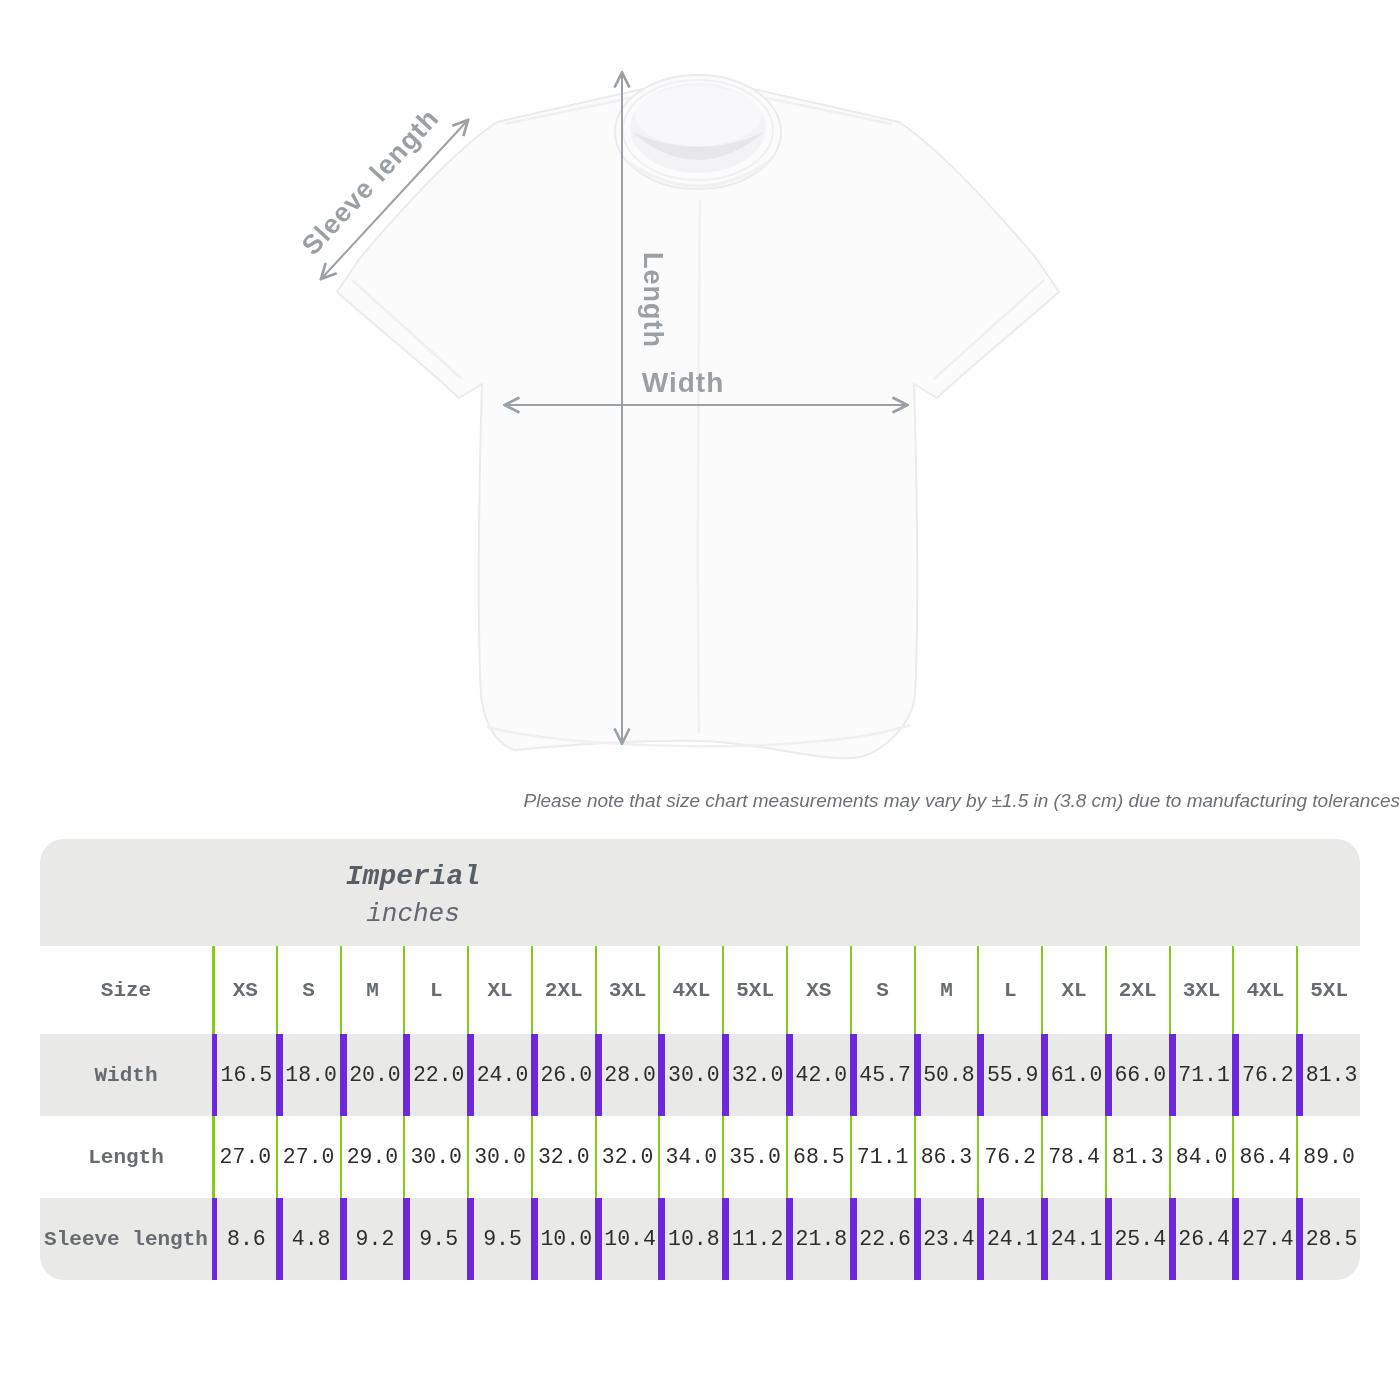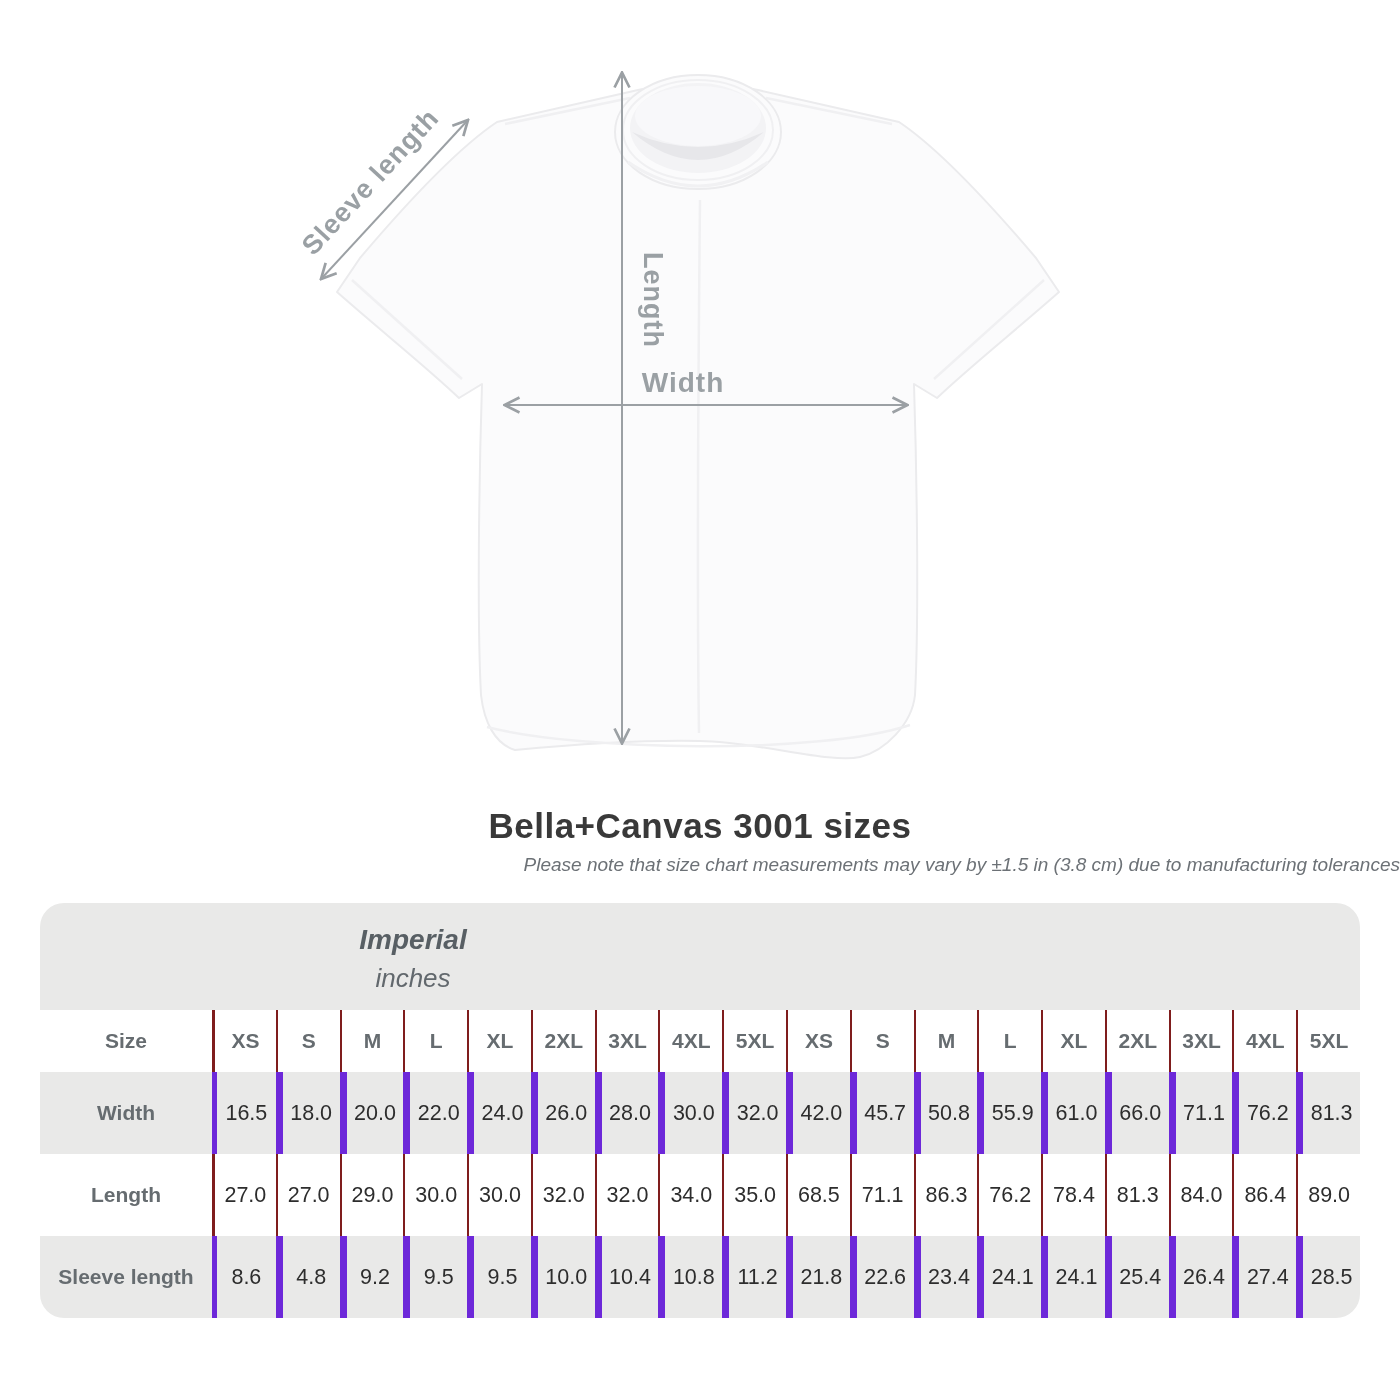--- a/index.html
+++ b/index.html
@@ -24,47 +24,47 @@
     margin:16px 0 8px;text-align:center;
     font-size:35px;font-weight:bold;color:#393939;letter-spacing:.5px;
   }
   .subtitle{
     margin:0 0 27px;text-align:right;
     font-size:19px;font-style:italic;color:#6c7176;
   }
 
   
   .size-table{
-    margin:8px 40px;border-radius:24px;overflow:hidden;
+    margin:8px 40px;border-radius:24px;overflow:hidden;font-family:Liberation Mono, monospace;
   }
   .band{
     display:grid;
     grid-template-columns:172px repeat(18,1fr);
     align-items:stretch;
   }
   .band.gray{background:#e9e9e8;}
   .band.white{background:#ffffff;}
   .band.units{height:107px;}
-  .band.sizes{height:62px;}
+  .band.sizes{height:88px;}
   .band.datarow{height:82px;}
 
   .unit-group{
     display:flex;flex-direction:column;align-items:center;justify-content:center;
     padding-top:4px;
   }
   .unit-group.imperial{grid-column:1 / 11;}
   .unit-group.metric{grid-column:11 / 20;}
   .unit-name{font-size:28px;font-weight:bold;font-style:italic;color:#585f64;}
   .unit-sub{font-size:26px;font-style:italic;color:#62686d;margin-top:7px;}
 
   .cell{
     display:flex;align-items:center;justify-content:center;
     box-sizing:border-box;white-space:nowrap;
   }
-  .band.white .cell{border-left:2px solid #7f1d1d;}
+  .band.white .cell{border-left:2px solid #84cc16;}
   .band.gray  .cell{border-left:7px solid #6d28d9;}
   .band .cell:first-child{border-left:none;}
   .band.white .cell.first-data{border-left-width:3px;}
   .band.gray  .cell.first-data{border-left-width:5px;}
 
   .label-cell,.size-cell{font-weight:bold;font-size:21px;color:#666c70;}
   .value-cell{font-size:21.5px;color:#2d2d2d;}
 </style>
 </head>
 <body>
@@ -121,21 +121,20 @@
         <line class="arrow-line" x1="622" y1="74" x2="622" y2="742" marker-start="url(#ah)" marker-end="url(#ah)"></line>
         <line class="arrow-line" x1="506" y1="405" x2="906" y2="405" marker-start="url(#ah)" marker-end="url(#ah)"></line>
 
         <text class="arrow-label lbl-sleeve" transform="translate(377,188) rotate(-47.3)" text-anchor="middle">Sleeve length</text>
         <text class="arrow-label lbl-length" transform="translate(644,300) rotate(90)" text-anchor="middle">Length</text>
         <text class="arrow-label lbl-width" x="683" y="392" text-anchor="middle">Width</text>
       </g>
     </svg>
   </div>
 
-  <h1 class="title">Bella+Canvas 3001 sizes</h1>
   <p class="subtitle">Please note that size chart measurements may vary by ±1.5 in (3.8 cm) due to manufacturing tolerances</p>
 
   <div class="size-table">
 
     <div class="band units gray">
       <div class="unit-group imperial">
         <div class="unit-name">Imperial</div>
         <div class="unit-sub">inches</div>
       </div>
     </div>

